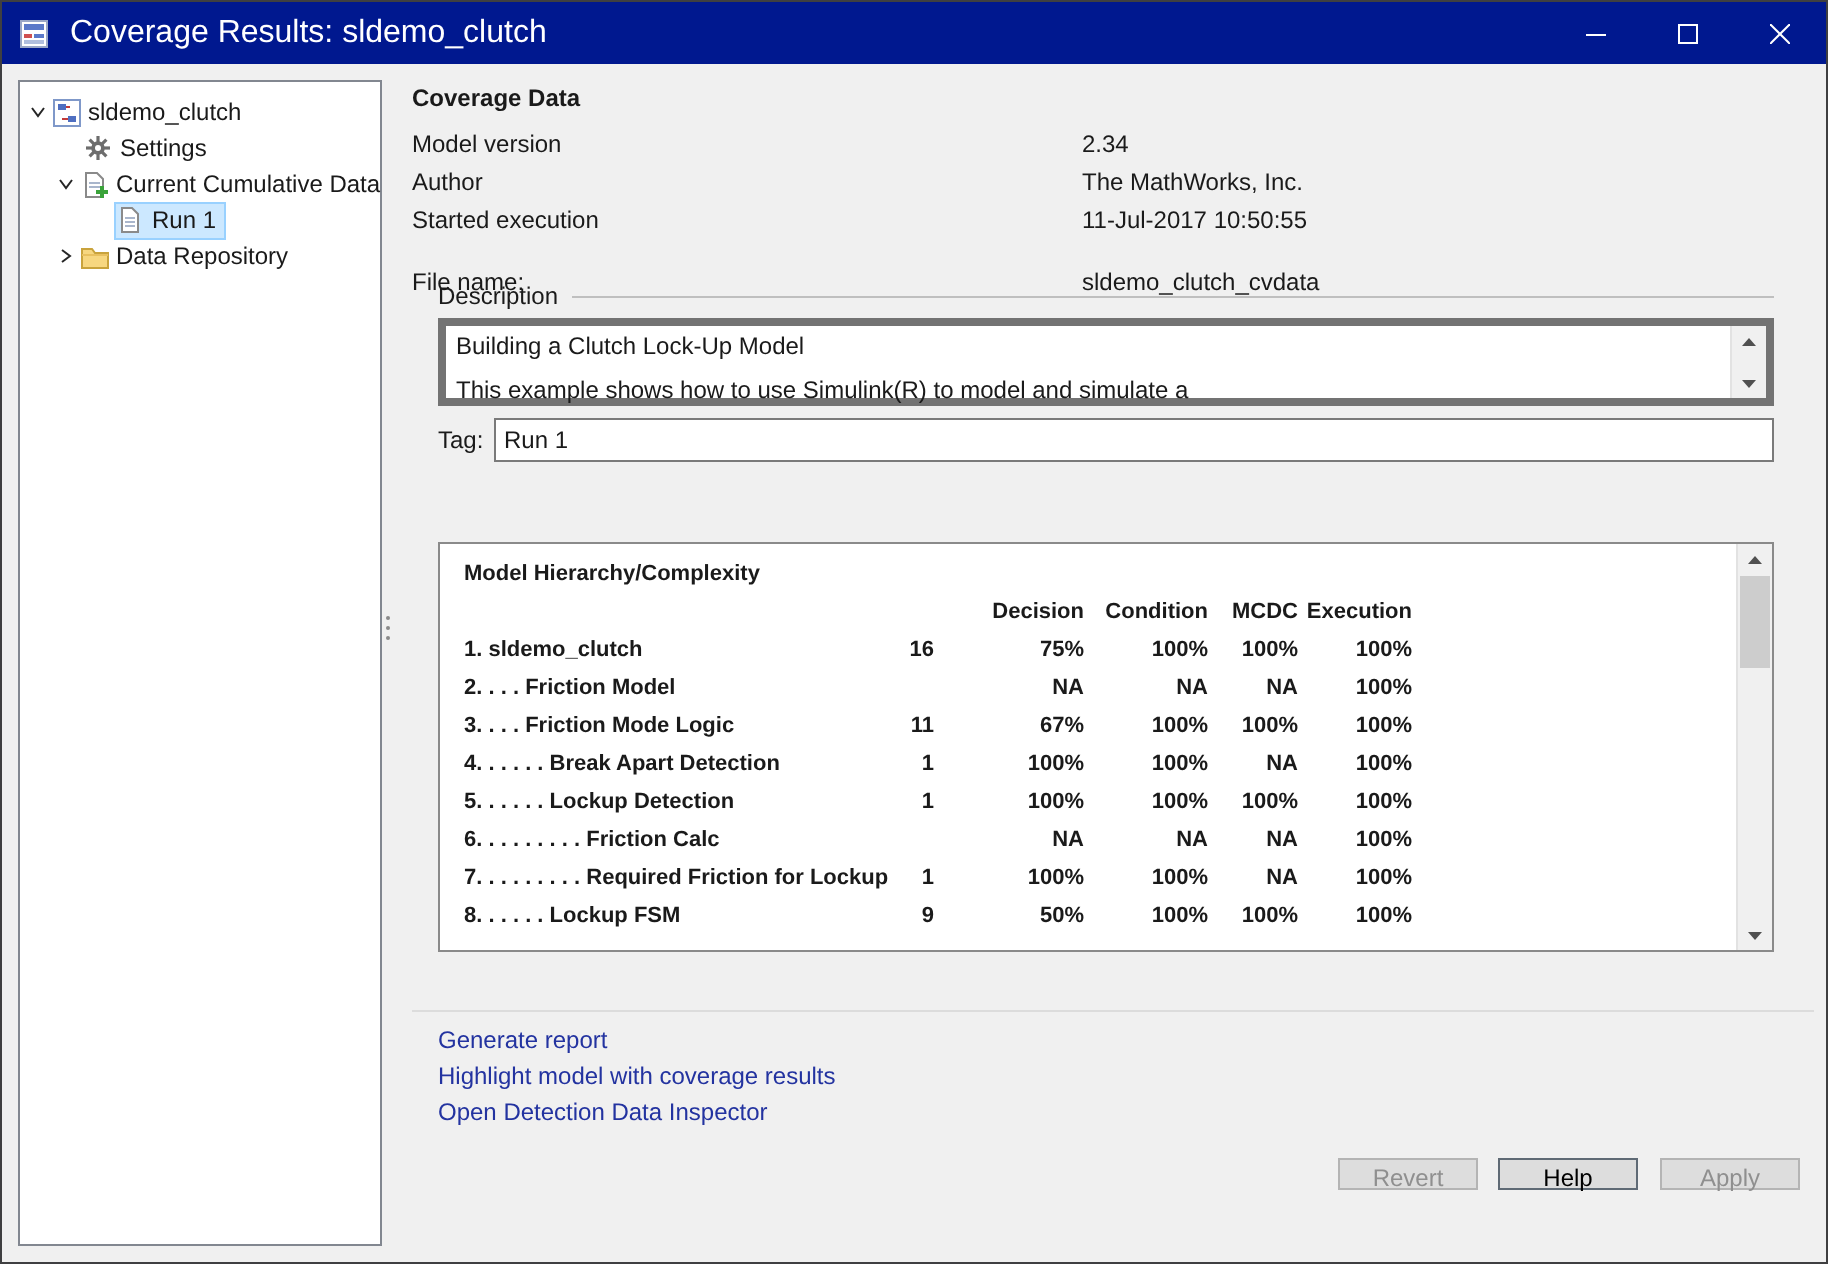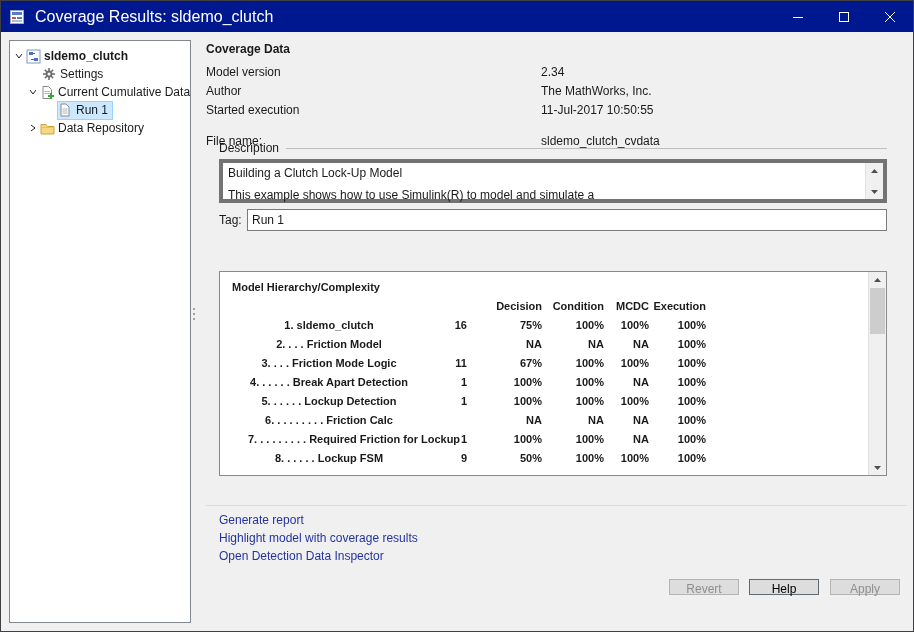--- a/index.html
+++ b/index.html
@@ -46,21 +46,21 @@
   .tag-label{position:absolute;left:13px;top:173px;}
   .tag-input{position:absolute;left:41px;top:169px;width:640px;height:22px;box-sizing:border-box;
              border:1px solid #7a7a7a;font-family:"Liberation Sans",sans-serif;font-size:12px;
              padding:0 4px;background:#fff;color:#1a1a1a;}
   .summary-box{position:absolute;left:13px;top:231px;width:668px;height:205px;background:#fff;
                border:1px solid #8a8a8a;box-sizing:border-box;}
   .tbl-wrap{position:absolute;left:0;top:0;right:17px;bottom:0;overflow:hidden;}
   .tbl-title{padding:9px 0 0 12px;font-weight:bold;font-size:11px;}
   table.cov{width:100%;border-collapse:collapse;table-layout:fixed;font-size:11px;font-weight:bold;margin-top:3px;}
   table.cov td{padding:0;height:19px;vertical-align:middle;white-space:nowrap;}
-  table.cov td.name{padding-left:28px;text-align:center;}
+  table.cov td.name{padding-left:12px;text-align:left;}
   table.cov td.num{text-align:right;}
   .sep{position:absolute;left:0;top:465px;width:701px;height:1px;background:#dcdcdc;}
   .link{position:absolute;left:13px;color:#2333a0;white-space:nowrap;cursor:pointer;}
   .btn{position:absolute;top:539px;width:70px;height:16px;box-sizing:border-box;background:#dddddd;
        border:1px solid #9d9d9d;font-size:12px;text-align:center;line-height:19px;color:#000;}
   .btn.disabled{color:#8f8f8f;border-color:#b4b4b4;}
   .btn.default{border-color:#5f6a75;}
 </style>
 </head>
 <body>
@@ -92,21 +92,21 @@
       <div class="win-btn">
         <svg width="10" height="10">
           <line x1="0" y1="0" x2="10" y2="10" stroke="#ffffff"></line>
           <line x1="10" y1="0" x2="0" y2="10" stroke="#ffffff"></line>
         </svg>
       </div>
     </div>
   </div>
 
   <div class="tree">
-    <div class="tree-row" style="padding-left:2px;font-weight:bold;">
+    <div class="tree-row" style="padding-left:2px;">
       <span class="chev">
         <svg width="10" height="10">
             <polyline points="2,3 5,7 8,3" fill="none" stroke="#262626"></polyline>
           </svg>
       </span>
       <span class="ticon">
         <svg width="15" height="15" viewBox="0 0 15 15">
           <rect x="1" y="1" width="13" height="13" fill="#ffffff" stroke="#7f98c9"></rect>
           <rect x="3" y="3" width="4" height="3" fill="#4f6fc1"></rect>
           <rect x="8" y="9" width="4" height="3" fill="#4f6fc1"></rect>

